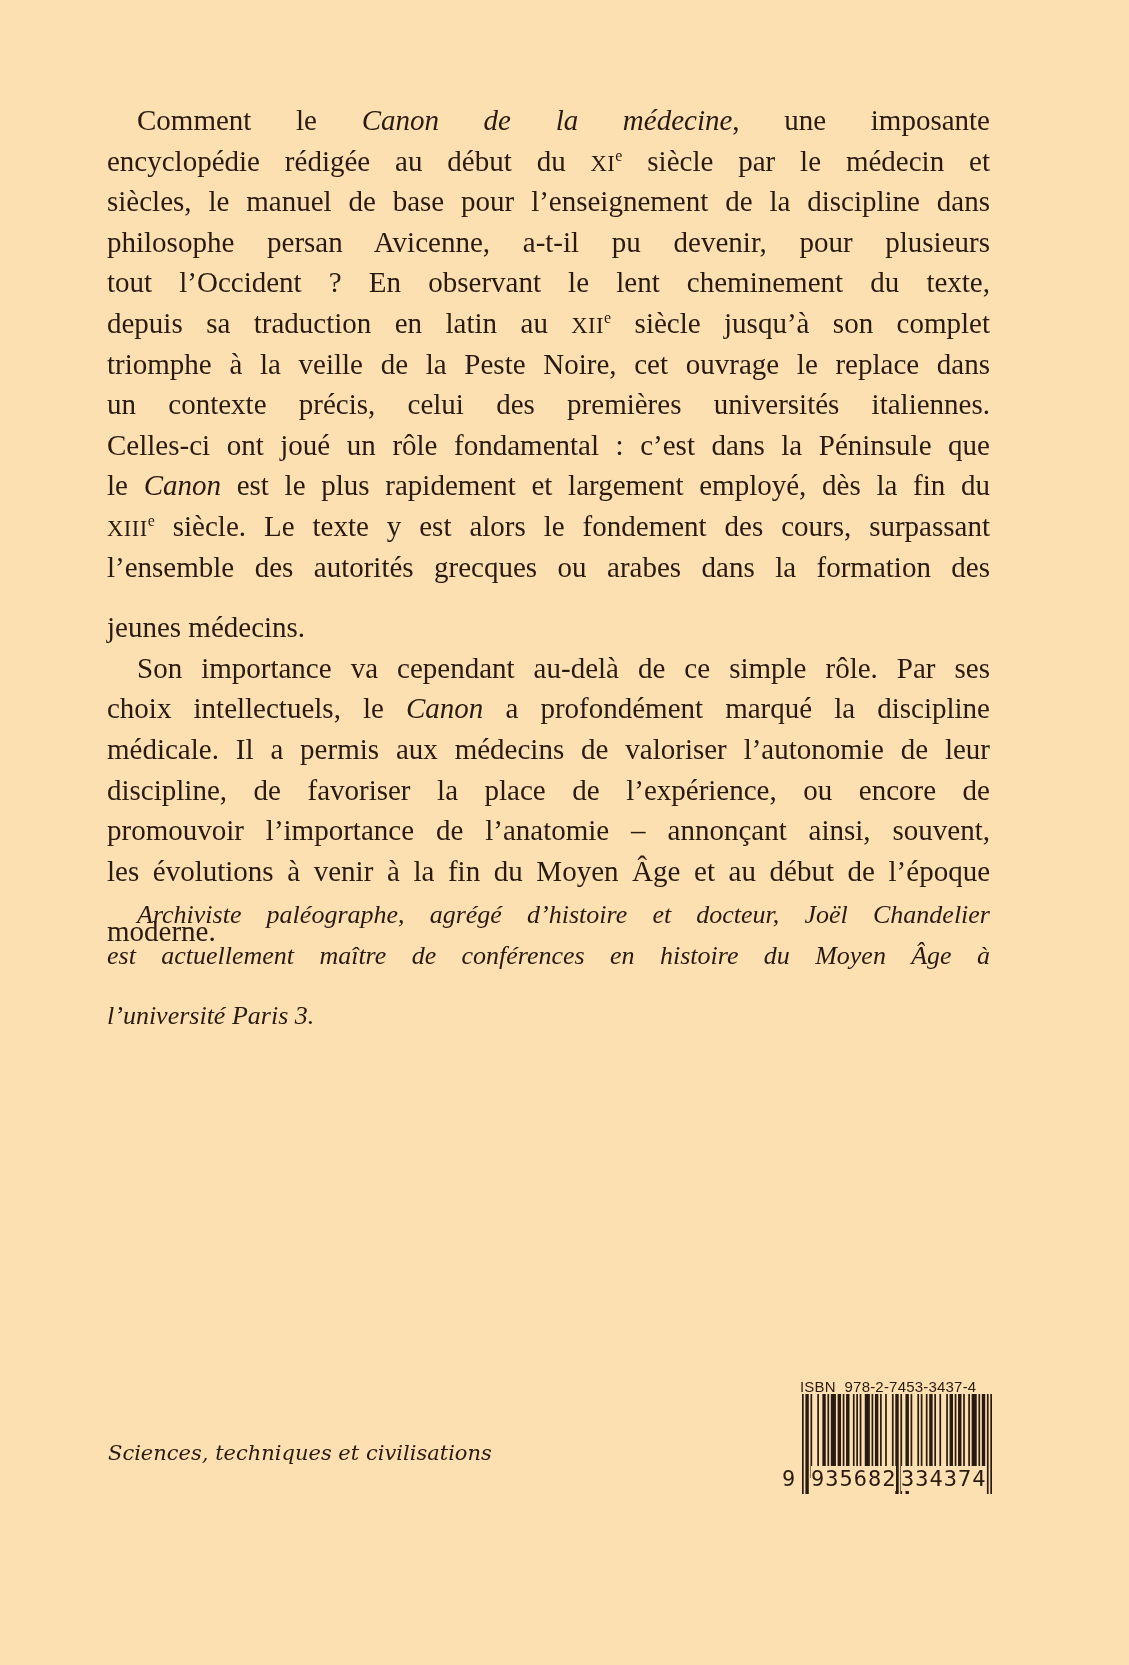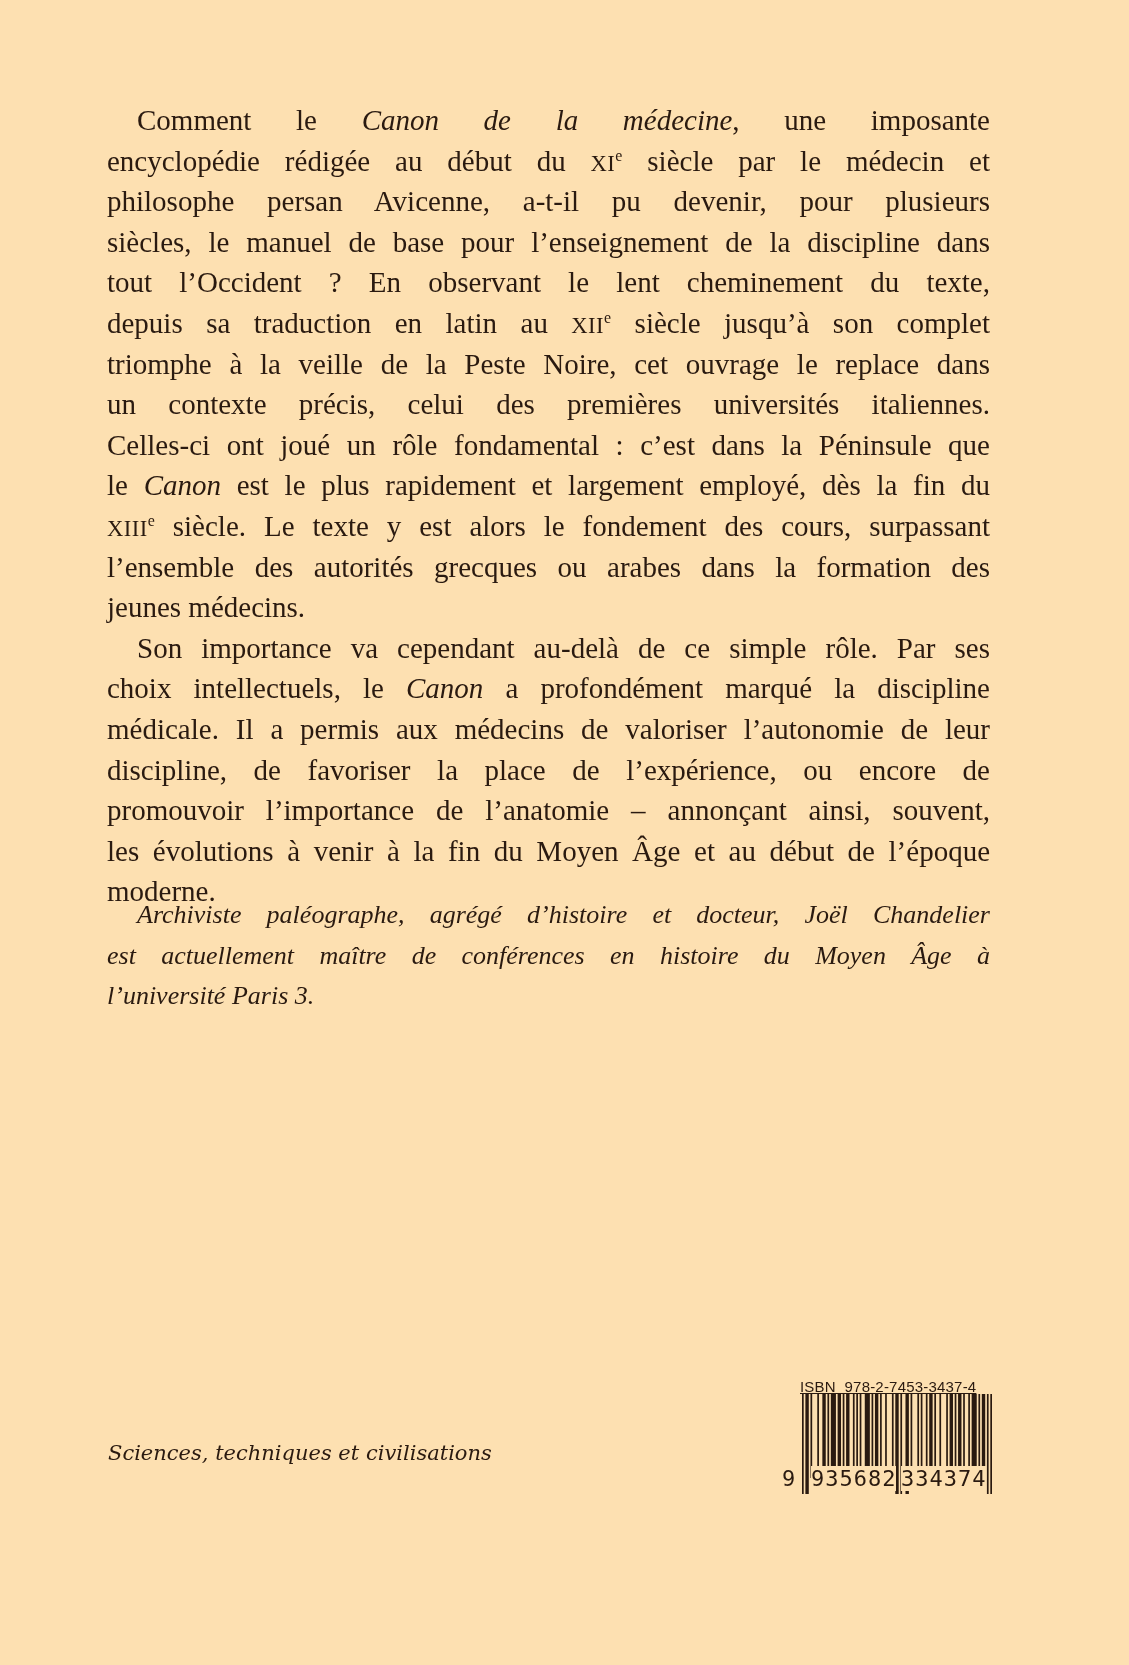--- a/index.html
+++ b/index.html
@@ -19,21 +19,21 @@
     line-height: 40.6px;
   }
   .line {
     display: block;
     text-align: justify;
     text-align-last: justify;
     white-space: nowrap;
     height: 40.6px;
     overflow: visible;
   }
-  .line.last { text-align-last: left; }
+  .line.last { text-align-last: left; margin-top: 20px; }
   .line.indent { padding-left: 30px; }
   sup { font-size: 0.55em; vertical-align: 0.6em; line-height: 0; }
   .sc { font-size: 0.78em; letter-spacing: 0.02em; font-family: Liberation Serif, serif; }
   em { font-style: italic; }
   .bio {
     position: absolute;
     left: 107px; top: 898px;
     width: 883px;
     font-family: "Liberation Serif", serif;
     font-style: italic;
@@ -68,22 +68,22 @@
     background: #fde0b1;
   }
 </style>
 </head>
 <body>
 
 <div class="main">
   <div id="p1">
       <div class="line indent">Comment le <em>Canon de la médecine</em>, une imposante</div>
       <div class="line">encyclopédie rédigée au début du <span class="sc">XI</span><sup>e</sup> siècle par le médecin et</div>
+      <div class="line">siècles, le manuel de base pour l’enseignement de la discipline dans</div>
       <div class="line">philosophe persan Avicenne, a-t-il pu devenir, pour plusieurs</div>
-      <div class="line">siècles, le manuel de base pour l’enseignement de la discipline dans</div>
       <div class="line">tout l’Occident ? En observant le lent cheminement du texte,</div>
       <div class="line">depuis sa traduction en latin au <span class="sc">XII</span><sup>e</sup> siècle jusqu’à son complet</div>
       <div class="line">triomphe à la veille de la Peste Noire, cet ouvrage le replace dans</div>
       <div class="line">un contexte précis, celui des premières universités italiennes.</div>
       <div class="line">Celles-ci ont joué un rôle fondamental : c’est dans la Péninsule que</div>
       <div class="line">le <em>Canon</em> est le plus rapidement et largement employé, dès la fin du</div>
       <div class="line"><span class="sc">XIII</span><sup>e</sup> siècle. Le texte y est alors le fondement des cours, surpassant</div>
       <div class="line">l’ensemble des autorités grecques ou arabes dans la formation des</div>
       <div class="line last">jeunes médecins.</div>
     </div>
@@ -101,21 +101,21 @@
 <div class="bio">
   <div class="line indent" style="padding-left:30px;">Archiviste paléographe, agrégé d’histoire et docteur, Joël Chandelier</div>
   <div class="line">est actuellement maître de conférences en histoire du Moyen Âge à</div>
   <div class="line last">l’université Paris 3.</div>
 </div>
 
 <div class="series">
   <div>Sciences, techniques et civilisations</div>
 </div>
 
-<div class="isbn-label" style="white-space:pre;text-decoration:underline;">ISBN  978-2-7453-3437-4</div>
+<div class="isbn-label" style="white-space:pre;">ISBN  978-2-7453-3437-4</div>
 <svg class="barcode" viewBox="0 0 190 100" preserveAspectRatio="none" id="barcode-svg">
     <rect x="0" y="0" width="1.6964285714285714" height="100" fill="#2a1a10"></rect>
     <rect x="3.392857142857143" y="0" width="3.392857142857143" height="100" fill="#2a1a10"></rect>
     <rect x="8.482142857142858" y="0" width="1.6964285714285714" height="84" fill="#2a1a10"></rect>
     <rect x="15.267857142857142" y="0" width="1.6964285714285714" height="84" fill="#2a1a10"></rect>
     <rect x="20.357142857142858" y="0" width="3.392857142857143" height="84" fill="#2a1a10"></rect>
     <rect x="25.44642857142857" y="0" width="1.6964285714285714" height="84" fill="#2a1a10"></rect>
     <rect x="28.839285714285715" y="0" width="5.089285714285714" height="84" fill="#2a1a10"></rect>
     <rect x="35.625" y="0" width="3.392857142857143" height="84" fill="#2a1a10"></rect>
     <rect x="40.714285714285715" y="0" width="1.6964285714285714" height="84" fill="#2a1a10"></rect>

